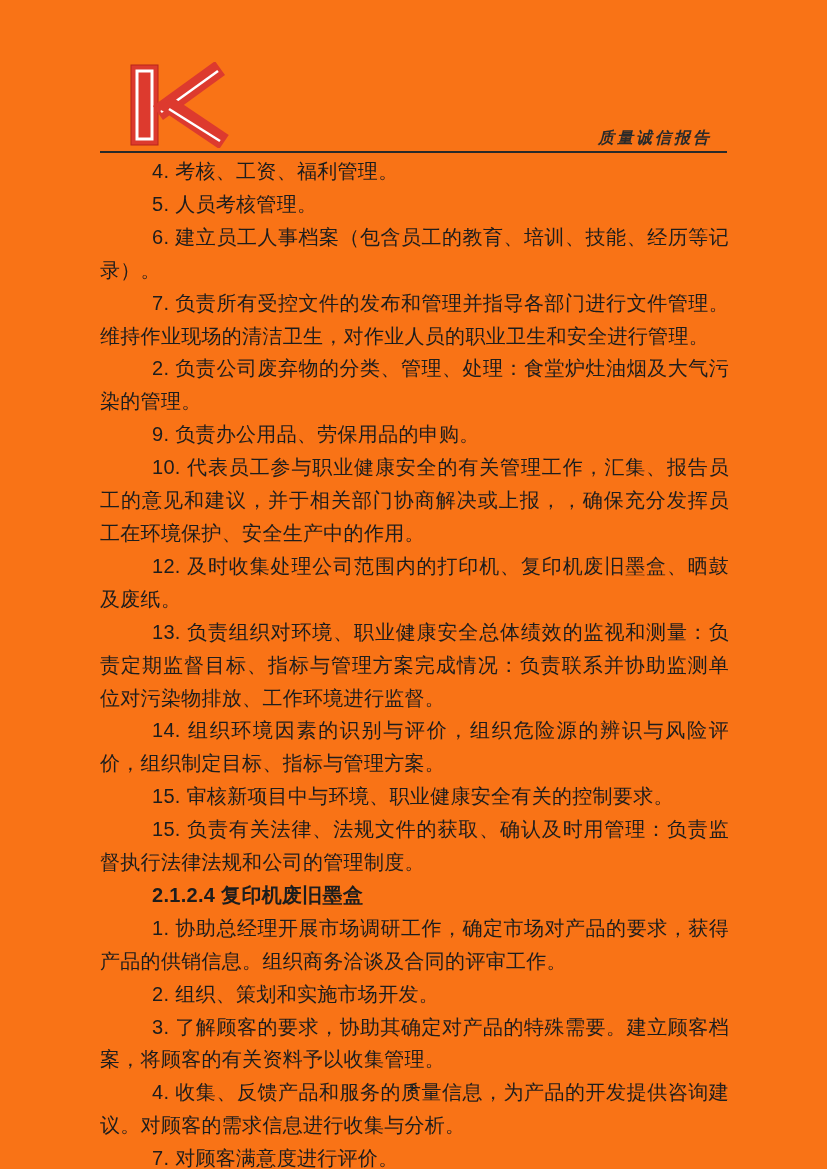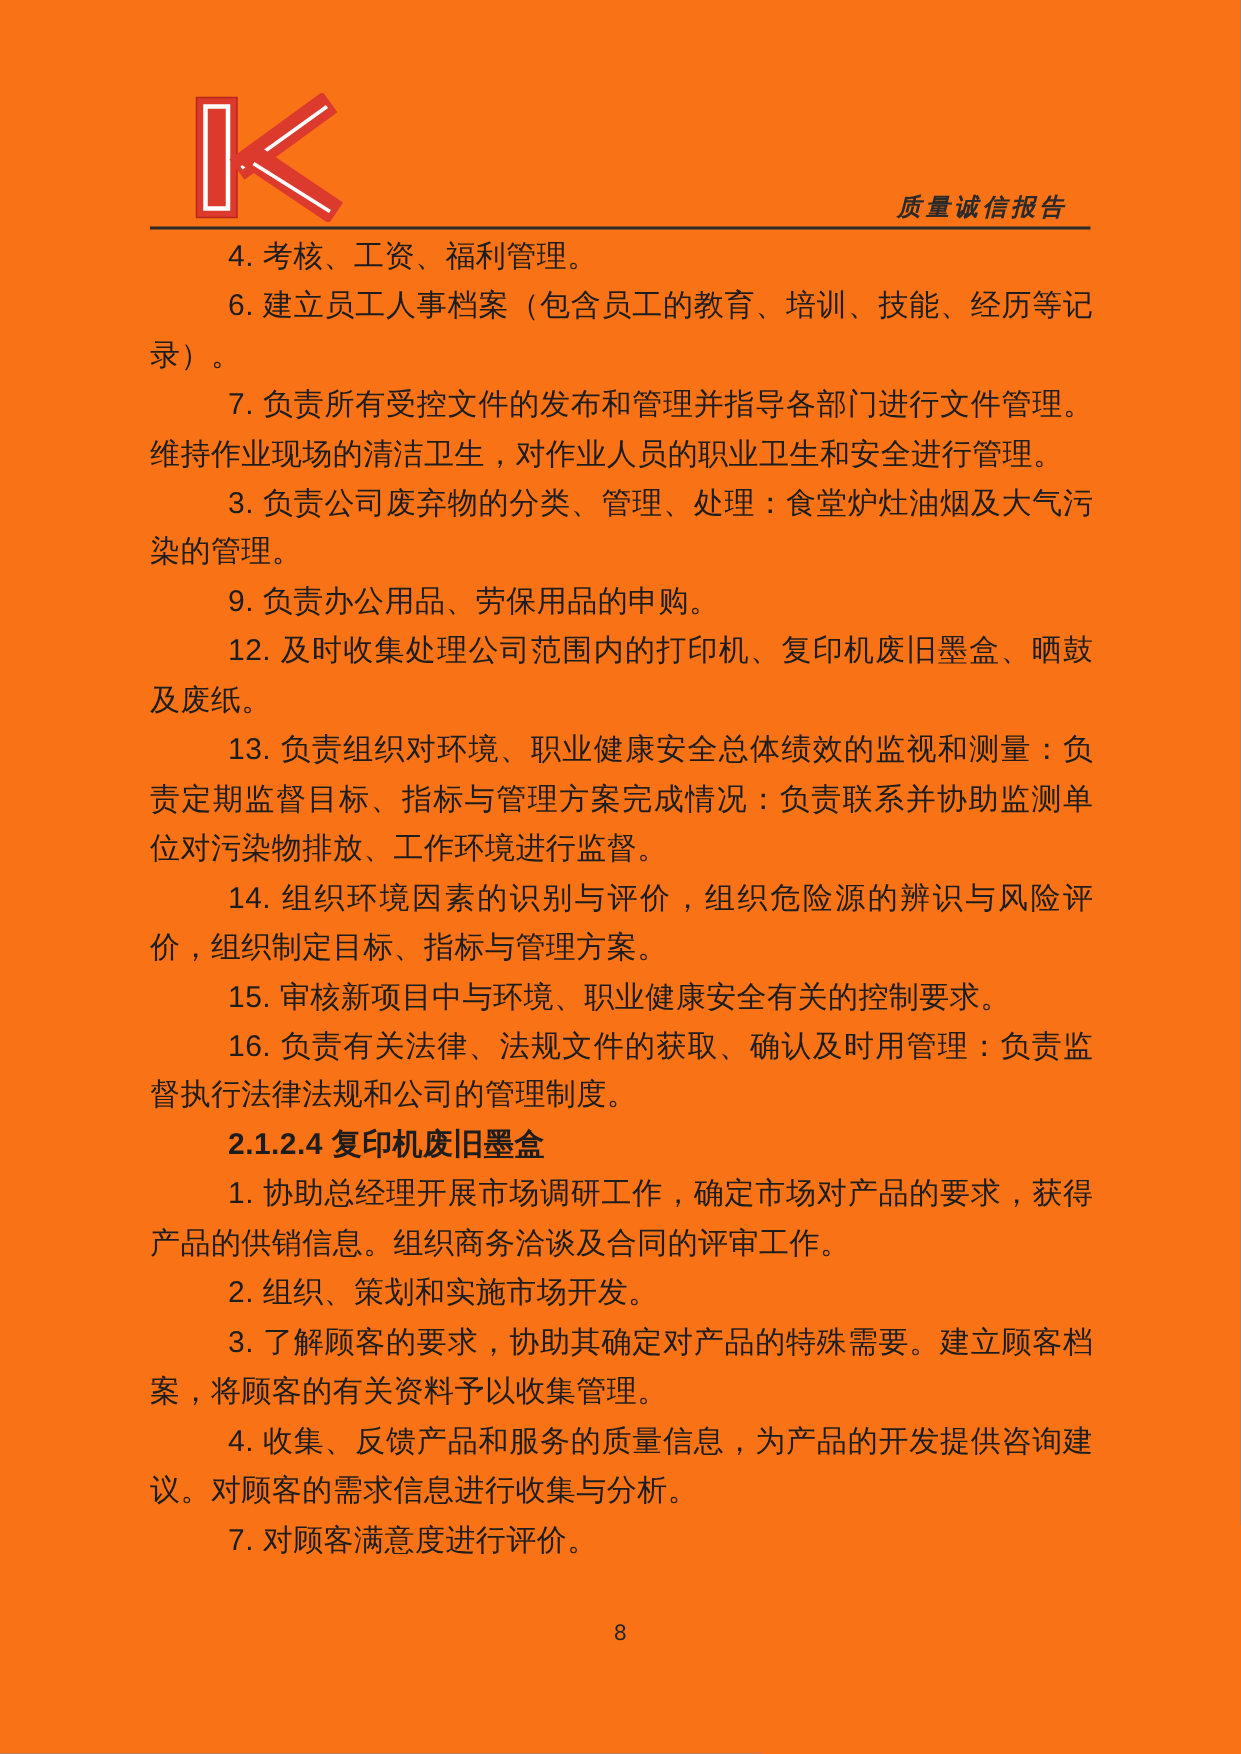--- a/index.html
+++ b/index.html
@@ -89,29 +89,31 @@
       <path class="k-band" d="M 38 41 L 96 80" stroke-width="17"></path>
       <path class="k-pin" d="M 41 47 L 92 79" stroke-width="2.5"></path>
     </svg>
   </div>
 
   <div class="header-title">质量诚信报告</div>
   <div class="header-rule"></div>
 
   <div class="doc-body">
       <p class="para">4. 考核、工资、福利管理。</p>
+      <p class="para">5. 人员考核管理。</p>
       <p class="para">6. 建立员工人事档案（包含员工的教育、培训、技能、经历等记录）。</p>
       <p class="para">7. 负责所有受控文件的发布和管理并指导各部门进行文件管理。维持作业现场的清洁卫生，对作业人员的职业卫生和安全进行管理。</p>
-      <p class="para">3. 负责公司废弃物的分类、管理、处理：食堂炉灶油烟及大气污染的管理。</p>
+      <p class="para">2. 负责公司废弃物的分类、管理、处理：食堂炉灶油烟及大气污染的管理。</p>
       <p class="para">9. 负责办公用品、劳保用品的申购。</p>
+      <p class="para">10. 代表员工参与职业健康安全的有关管理工作，汇集、报告员工的意见和建议，并于相关部门协商解决或上报，，确保充分发挥员工在环境保护、安全生产中的作用。</p>
       <p class="para">12. 及时收集处理公司范围内的打印机、复印机废旧墨盒、晒鼓及废纸。</p>
       <p class="para">13. 负责组织对环境、职业健康安全总体绩效的监视和测量：负责定期监督目标、指标与管理方案完成情况：负责联系并协助监测单位对污染物排放、工作环境进行监督。</p>
       <p class="para">14. 组织环境因素的识别与评价，组织危险源的辨识与风险评价，组织制定目标、指标与管理方案。</p>
       <p class="para">15. 审核新项目中与环境、职业健康安全有关的控制要求。</p>
-      <p class="para">16. 负责有关法律、法规文件的获取、确认及时用管理：负责监督执行法律法规和公司的管理制度。</p>
+      <p class="para">15. 负责有关法律、法规文件的获取、确认及时用管理：负责监督执行法律法规和公司的管理制度。</p>
       <p class="para heading">2.1.2.4 复印机废旧墨盒</p>
       <p class="para">1. 协助总经理开展市场调研工作，确定市场对产品的要求，获得产品的供销信息。组织商务洽谈及合同的评审工作。</p>
       <p class="para">2. 组织、策划和实施市场开发。</p>
       <p class="para">3. 了解顾客的要求，协助其确定对产品的特殊需要。建立顾客档案，将顾客的有关资料予以收集管理。</p>
       <p class="para">4. 收集、反馈产品和服务的质量信息，为产品的开发提供咨询建议。对顾客的需求信息进行收集与分析。</p>
       <p class="para">7. 对顾客满意度进行评价。</p>
     </div>
 
   <div class="page-number">8</div>
 

